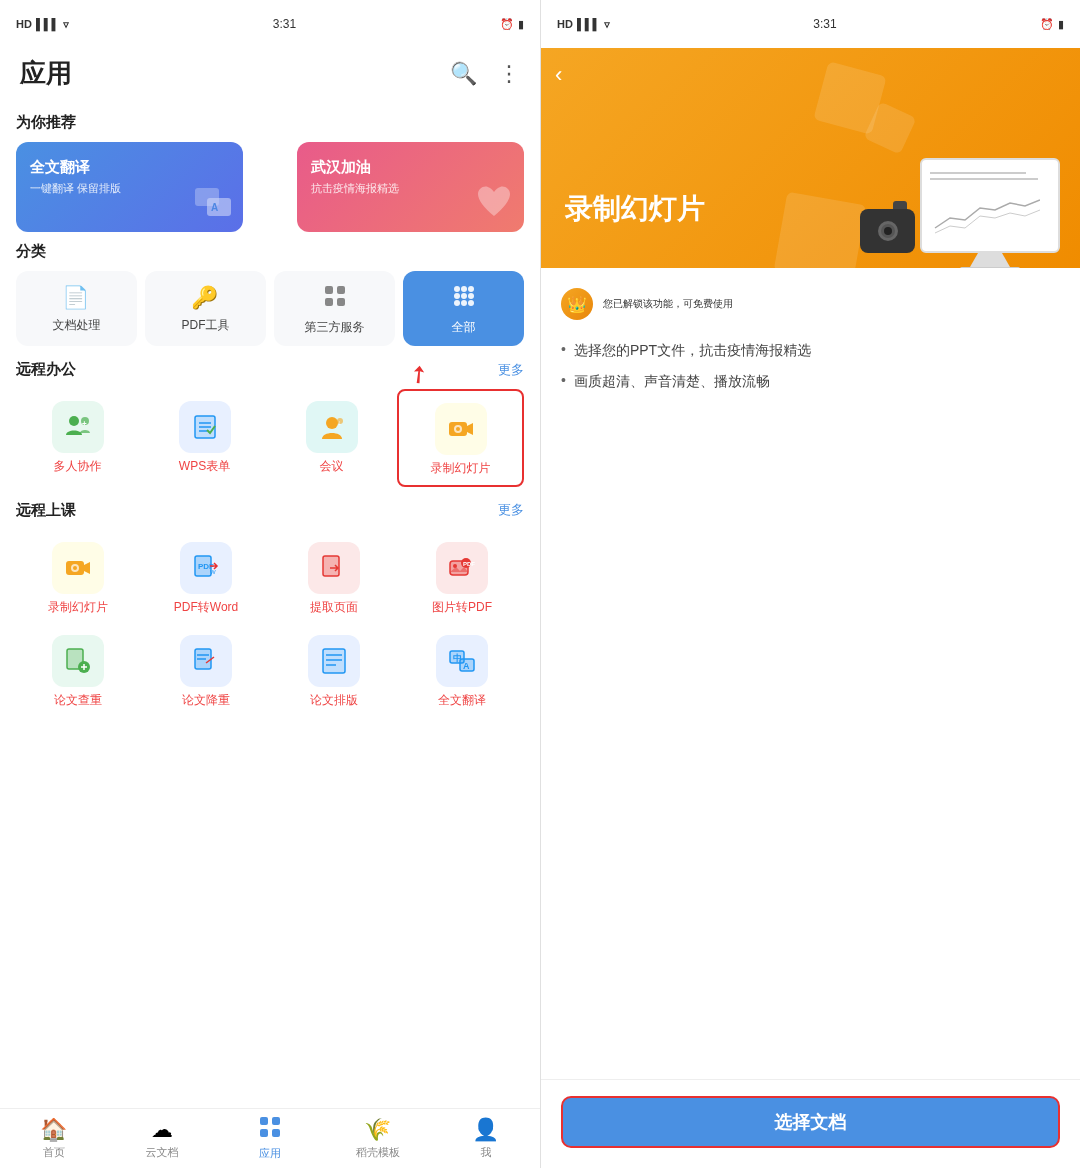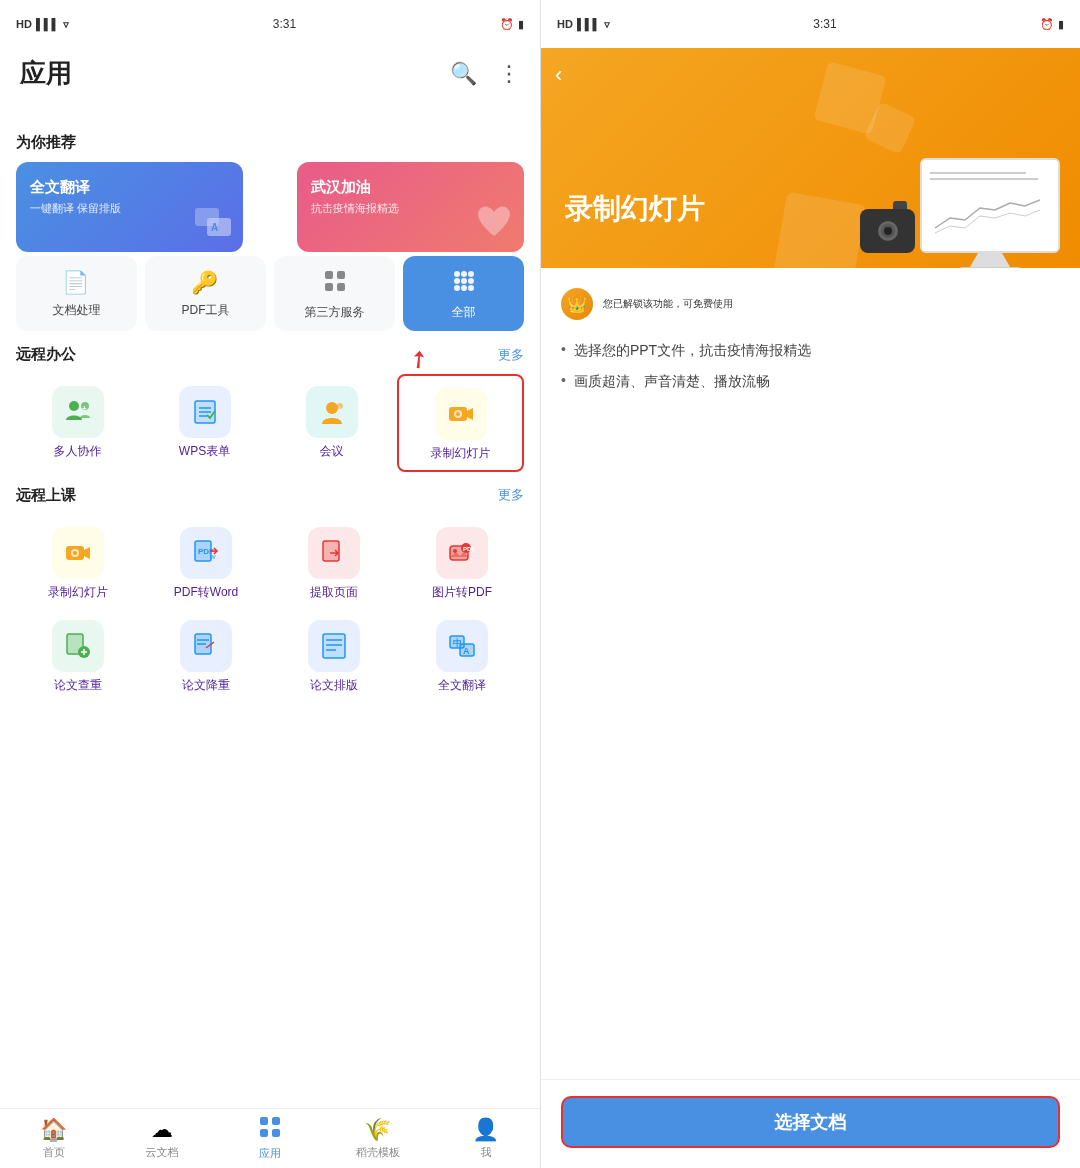--- a/index.html
+++ b/index.html
@@ -71,21 +71,21 @@
     .content-scroll {
       flex: 1;
       overflow-y: auto;
       padding: 0 16px 16px;
     }
 
     .section-title {
       font-size: 15px;
       font-weight: bold;
       color: #222;
-      margin: 30px 0 10px;
+      margin: 10px 0 10px;
     }
 
     
     .banner-row {
       display: flex;
       gap: 12px;
       margin-bottom: 4px;
     }
 
     .banner-card {
@@ -212,21 +212,21 @@
     }
 
     .app-icon-wrapper.green-bg { background: #e8f8f0; }
     .app-icon-wrapper.blue-bg { background: #e8f0ff; }
     .app-icon-wrapper.teal-bg { background: #e0f7f5; }
     .app-icon-wrapper.yellow-bg { background: #fffde7; }
     .app-icon-wrapper.red-bg { background: #fce8e8; }
 
     .app-label {
       font-size: 12px;
-      color: #4c1d95;
+      color: #ef4444;
       text-align: center;
       line-height: 1.3;
     }
 
     
     .bottom-nav {
       height: 60px;
       background: #fff;
       border-top: 1px solid #eee;
       display: flex;
@@ -440,20 +440,21 @@
         <div class="banner-title">武汉加油</div>
         <div class="banner-sub">抗击疫情海报精选</div>
         <div class="banner-icon-area">
           <svg width="40" height="40" viewBox="0 0 40 40">
             <path d="M20 36 C10 28 4 20 4 14 C4 8 11 4 16 8 C18 9 19 11 20 12 C21 11 22 9 24 8 C29 4 36 8 36 14 C36 20 30 28 20 36Z" fill="rgba(255,255,255,0.5)"></path>
           </svg>
         </div>
       </div>
     </div>
 
+    <div class="section-title">分类</div>
     <div class="category-grid">
       <div class="category-item">
         <div class="cat-icon">📄</div>
         <div class="cat-label">文档处理</div>
       </div>
       <div class="category-item">
         <div class="cat-icon">🔑</div>
         <div class="cat-label">PDF工具</div>
       </div>
       <div class="category-item">

